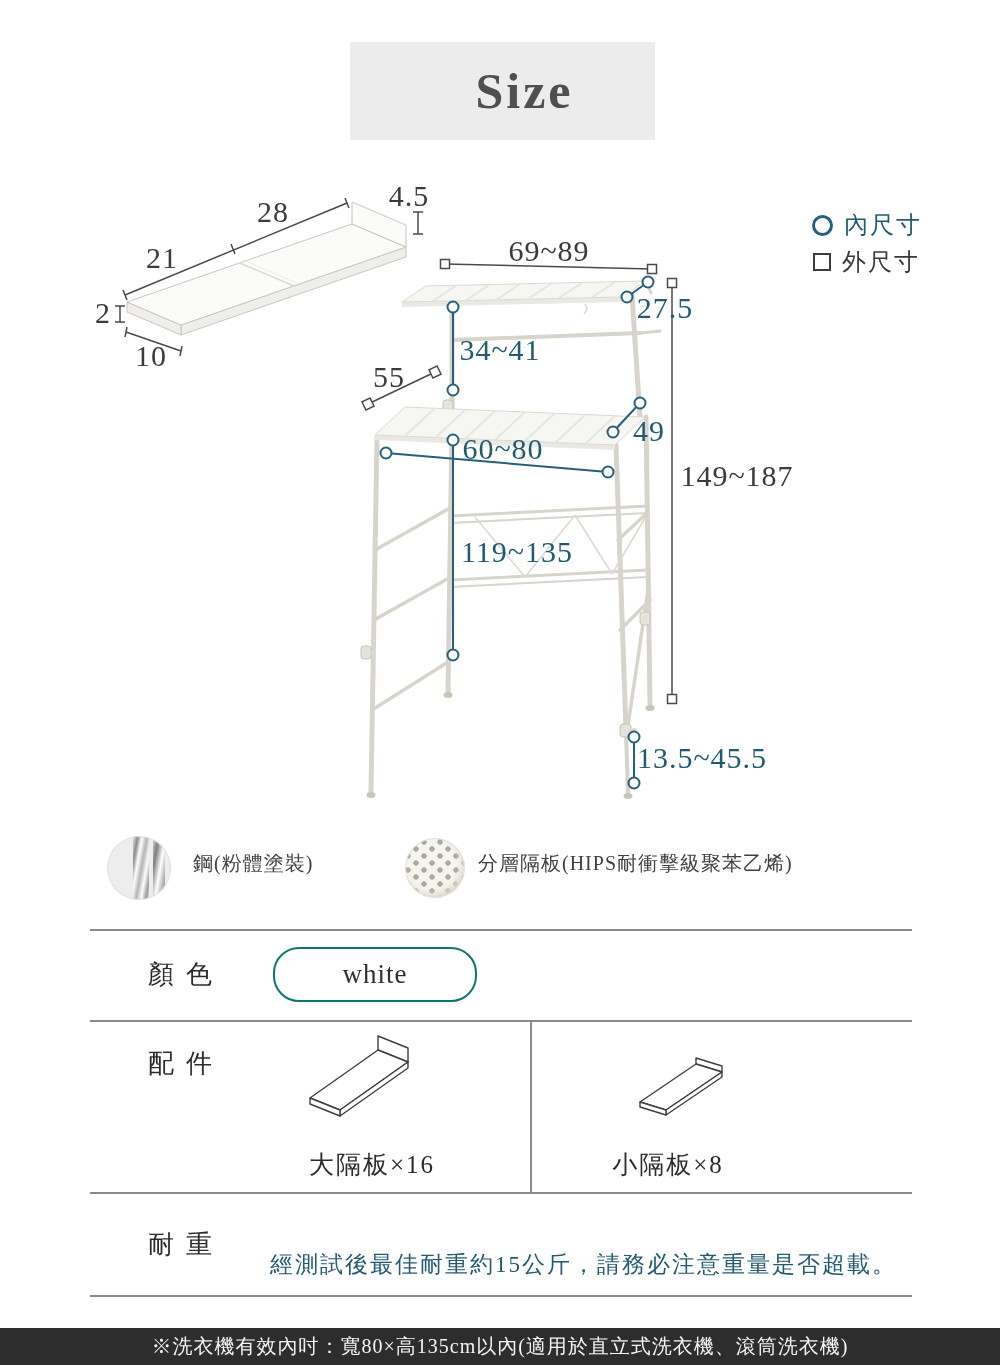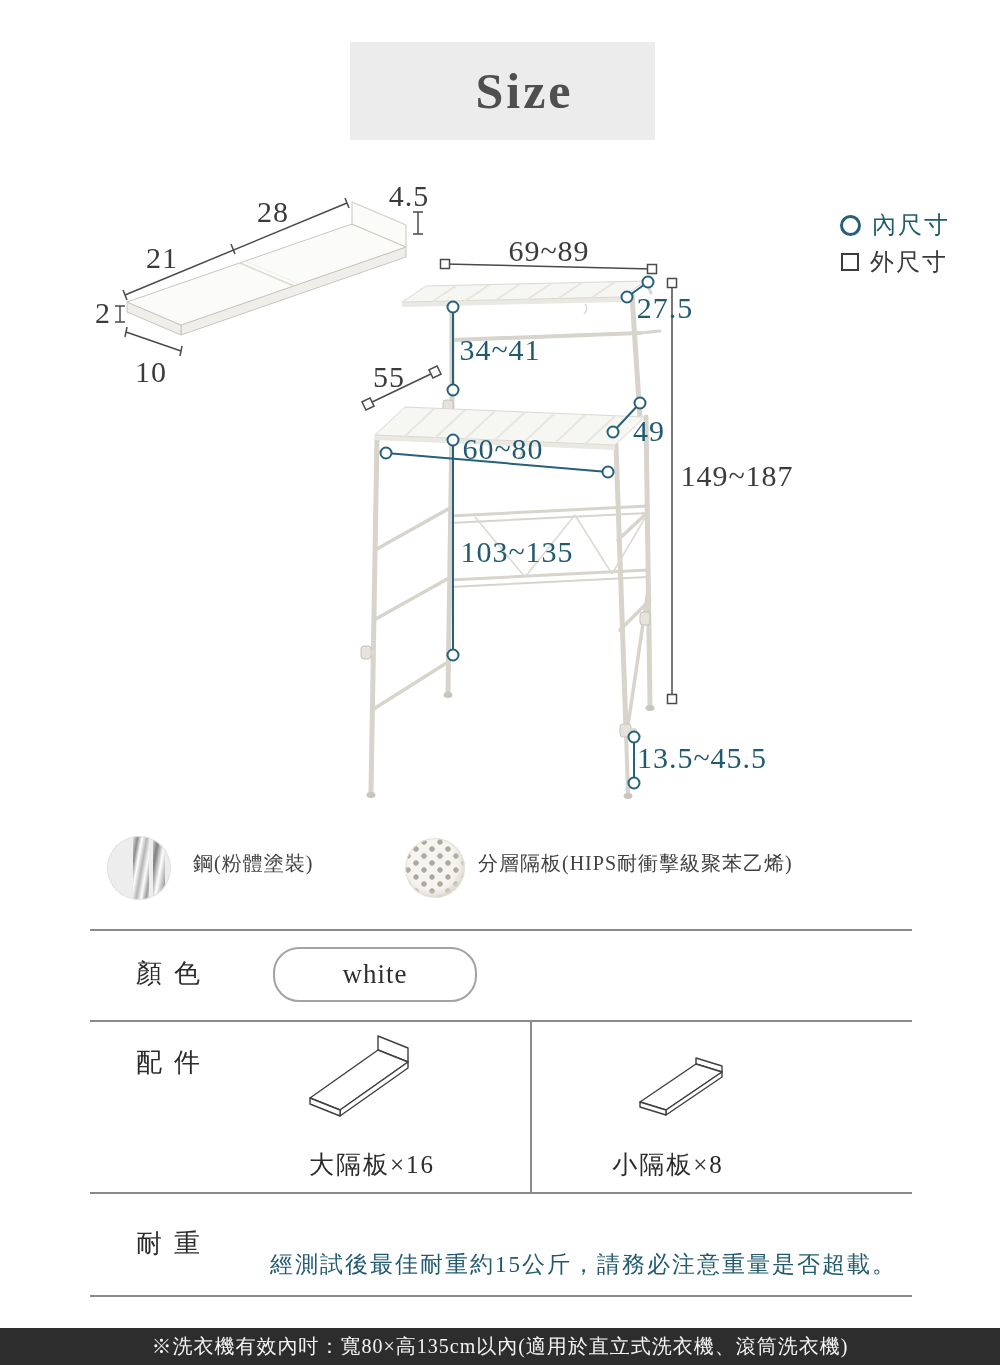--- a/index.html
+++ b/index.html
@@ -5,21 +5,21 @@
   html,body{margin:0;padding:0;background:#ffffff;}
   .canvas{position:relative;width:1000px;height:1365px;background:#ffffff;overflow:hidden;
           font-family:"Liberation Serif","DejaVu Serif",serif;color:#3a3a3a;}
 
   
   .size-box{position:absolute;left:350px;top:42px;width:305px;height:98px;background:#ececec;
             display:flex;align-items:center;justify-content:center;}
   .size-box span{font-size:50px;font-weight:600;color:#4f4f4f;letter-spacing:3px;margin-left:44px;}
 
   
-  .legend{position:absolute;left:840px;top:210px;}
+  .legend{position:absolute;left:812px;top:210px;}
   .legend-row{display:flex;align-items:center;height:30px;margin-bottom:7px;}
   .lg-circle{width:15px;height:15px;border:3px solid #26607a;border-radius:50%;display:inline-block;}
   .lg-square{width:14px;height:14px;border:2.5px solid #3c3c3c;display:inline-block;margin-left:1px;}
   .lg-text{margin-left:11px;font-size:24px;letter-spacing:2px;}
   .teal{color:#225b70;}
   .dark{color:#3a3a3a;text-align:right;}
 
   
   .dim{position:absolute;transform:translate(-50%,-50%);font-size:30px;color:#3b3b3b;
        letter-spacing:1px;white-space:nowrap;line-height:1;}
@@ -37,22 +37,22 @@
   .hips-icon{position:absolute;left:405px;top:838px;width:60px;height:60px;border-radius:50%;
       background-color:#f5f4ef;
       background-image:radial-gradient(circle,#aca99d 2.4px,rgba(0,0,0,0) 3px),
                        radial-gradient(circle,#aca99d 2.4px,rgba(0,0,0,0) 3px);
       background-size:16px 14px;background-position:3px 4px,11px 11px;
       box-shadow:inset 0 0 0 1px #e2dfd6, inset -3px -4px 6px #dddad0;}
 
   
   .hline{position:absolute;left:90px;width:822px;height:0;border-top:2px solid #8a8a8a;}
   .vline{position:absolute;left:530px;top:1021px;width:2px;height:171px;background:#8a8a8a;}
-  .row-label{position:absolute;left:136px;font-size:26px;color:#2b2b2b;letter-spacing:12px;line-height:1;white-space:nowrap;font-family:Liberation Mono, monospace;}
-  .pill{position:absolute;left:273px;top:947px;width:200px;height:51px;border:2px solid #a3a3a3;
+  .row-label{position:absolute;left:148px;font-size:26px;color:#2b2b2b;letter-spacing:12px;line-height:1;white-space:nowrap;}
+  .pill{position:absolute;left:273px;top:947px;width:200px;height:51px;border:2px solid #0f766e;
         border-radius:26px;display:flex;align-items:center;justify-content:center;}
   .pill span{font-size:27px;color:#2f2f2f;letter-spacing:1px;}
   .caption{position:absolute;transform:translateX(-50%);font-size:25px;color:#2b2b2b;letter-spacing:2px;white-space:nowrap;line-height:1;}
   .load-value{position:absolute;left:272px;top:1222px;font-size:26px;color:#2b2b2b;letter-spacing:4px;white-space:nowrap;line-height:1;}
   .load-note{position:absolute;left:270px;top:1253px;font-size:23px;letter-spacing:2px;white-space:nowrap;line-height:1;text-align:right;}
 
   
   .footer-bar{position:absolute;left:0;top:1328px;width:1000px;height:37px;background:#2d2d2d;
               display:flex;align-items:center;justify-content:center;}
   .footer-bar span{color:#f4f4f4;font-size:20px;letter-spacing:1px;white-space:nowrap;text-align:center;}
@@ -224,30 +224,30 @@
       <line x1="634" y1="587" x2="634" y2="633" class="dimT"></line>
       <circle class="cir" cx="634" cy="587" r="5.5"></circle>
       <circle class="cir" cx="634" cy="633" r="5.5"></circle>
     </g>
   </svg>
 
   <span class="dim" style="left:273px;top:212px">28</span>
   <span class="dim" style="left:162px;top:258px">21</span>
   <span class="dim" style="left:103px;top:313px">2</span>
   <span class="dim" style="left:409px;top:196px">4.5</span>
-  <span class="dim" style="left:151px;top:372px">10</span>
+  <span class="dim" style="left:151px;top:356px">10</span>
 
   <span class="dim" style="left:549px;top:251px">69~89</span>
   <span class="dim teal" style="left:665px;top:308px">27.5</span>
   <span class="dim teal" style="left:500px;top:350px">34~41</span>
   <span class="dim" style="left:389px;top:377px">55</span>
   <span class="dim teal" style="left:649px;top:431px">49</span>
   <span class="dim teal" style="left:503px;top:449px">60~80</span>
   <span class="dim" style="left:737px;top:476px">149~187</span>
-  <span class="dim teal" style="left:517px;top:552px">103~135</span>
+  <span class="dim teal" style="left:517px;top:552px">119~135</span>
   <span class="dim teal" style="left:702px;top:758px">13.5~45.5</span>
 
   <div class="steel-icon"></div>
   <span class="mat-label" style="left:193px;top:853px">鋼(粉體塗裝)</span>
   <div class="hips-icon"></div>
   <span class="mat-label" style="left:478px;top:853px">分層隔板(HIPS耐衝擊級聚苯乙烯)</span>
 
   <div class="hline" style="top:929px"></div>
   <div class="hline" style="top:1020px"></div>
   <div class="hline" style="top:1192px"></div>

